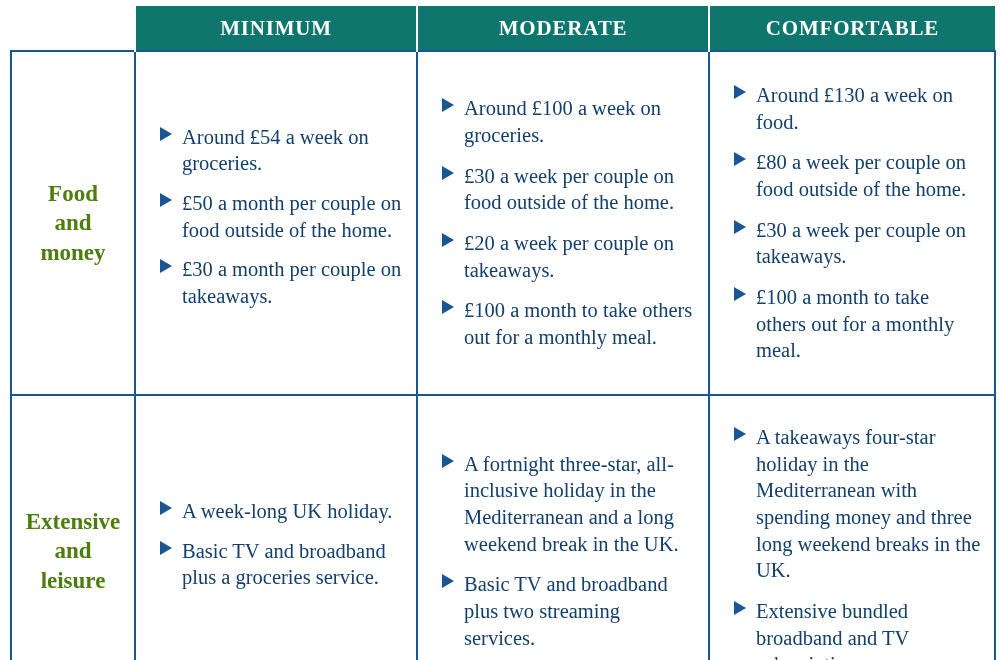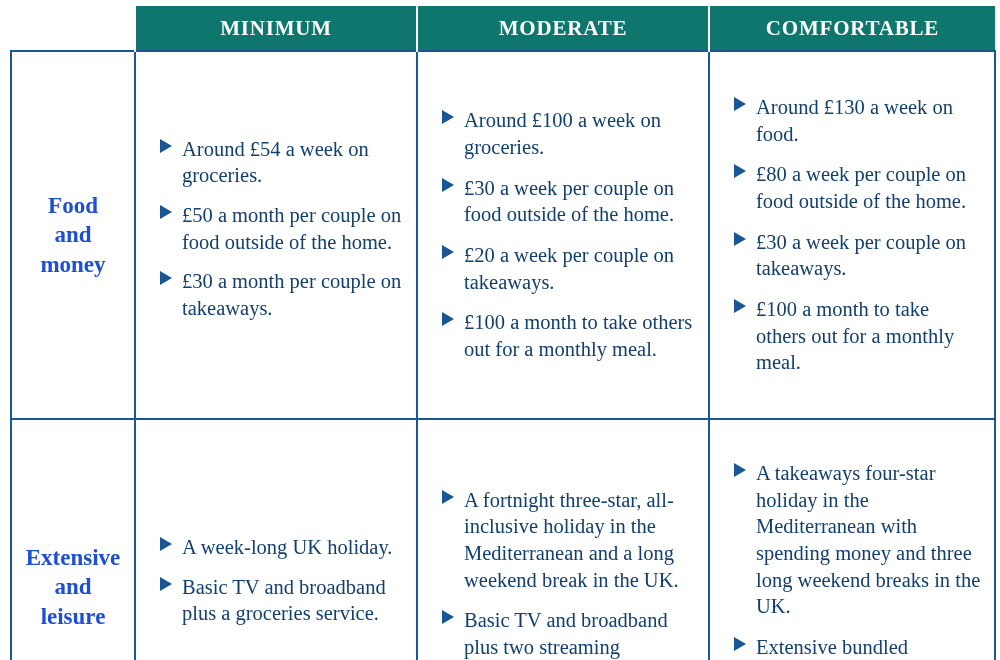--- a/index.html
+++ b/index.html
@@ -55,26 +55,26 @@
     border: 2px solid #1a5693;
     vertical-align: middle;
     padding: 10px 12px 10px 24px;
   }
   tbody tr.row-food td { height: 318px; }
   tbody tr.row-holidays td { height: 286px; }
 
   td.row-label {
     text-align: center;
     vertical-align: middle;
-    color: #1d4ed8;
+    color: #4d7c0f;
     font-family: "Liberation Serif", serif;
     font-weight: bold;
     font-size: 23px;
     line-height: 1.28;
-    padding: 24px 4px;
+    padding: 12px 4px;
   }
   ul.bullets {
     list-style: none;
     margin: 0;
     padding: 0;
   }
   ul.bullets li {
     position: relative;
     padding-left: 22px;
     margin: 0 0 14px 0;

